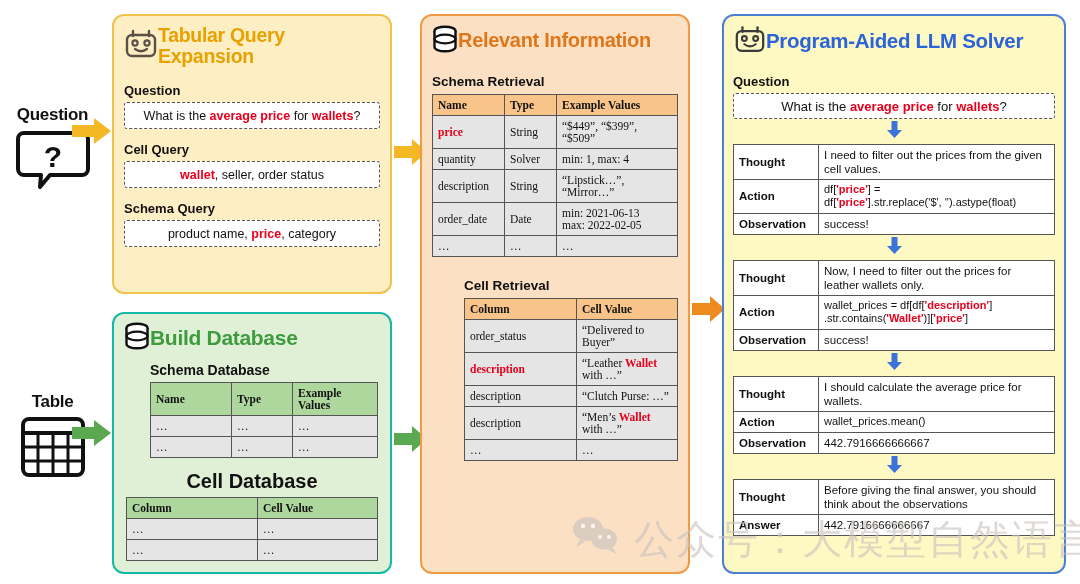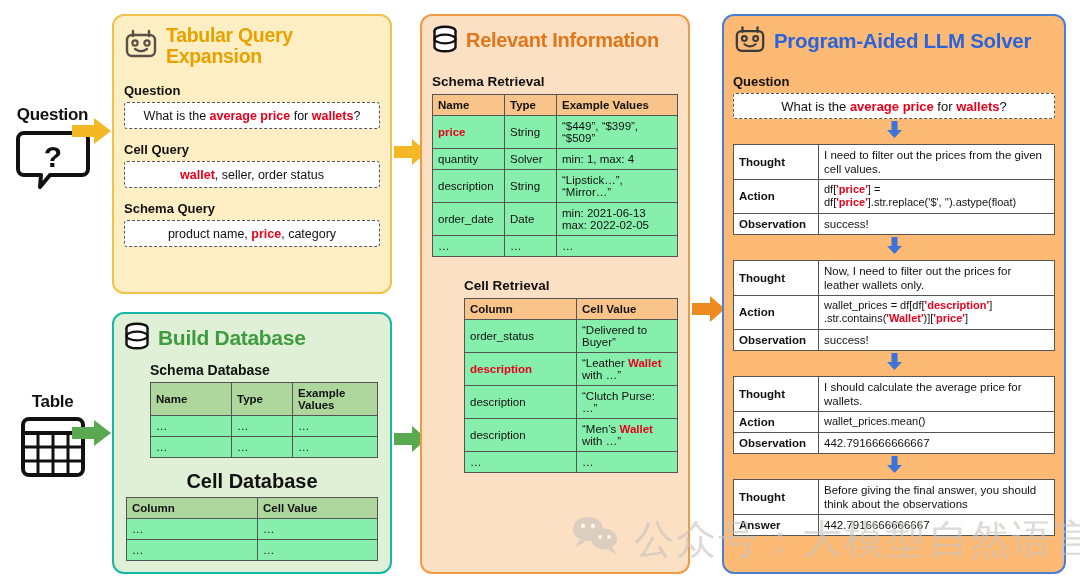--- a/index.html
+++ b/index.html
@@ -7,28 +7,28 @@
     width:1080px;height:584px;
     background:#ffffff;
     font-family:"Liberation Sans", sans-serif;
     position:relative;
     overflow:hidden;
   }
   .canvas{position:absolute;left:0;top:0;width:1080px;height:584px;}
 
   
   .panel{position:absolute;border-radius:12px;box-sizing:border-box;}
-  .panel-title{display:flex;align-items:center;gap:8px;font-weight:bold;letter-spacing:-.3px;}
+  .panel-title{display:flex;align-items:center;gap:0;font-weight:bold;letter-spacing:-.3px;}
   .panel-title .ttext{line-height:1.08;}
 
   
   .p-yellow{background:#fdeec4;border:2px solid #f0c14b;}
   .p-green {background:#dff0d6;border:2px solid #14b8a6;}
   .p-orange{background:#fbe0c4;border:2px solid #ef9b43;}
-  .p-blue  {background:#fdba74;border:2px solid #4a7fd4;}
+  .p-blue  {background:#fef9c3;border:2px solid #4a7fd4;}
 
   .t-yellow{color:#e8a200;}
   .t-green {color:#3e9b3e;}
   .t-orange{color:#e0761a;}
   .t-blue  {color:#2b63d9;}
 
   
   .stub{position:absolute;text-align:center;}
   .stub-label{font-weight:bold;font-size:17px;color:#111;letter-spacing:-.3px;}
 
@@ -37,21 +37,21 @@
     border:1.5px dashed #555;background:#fff;border-radius:3px;
     text-align:center;font-size:12.5px;color:#111;
     display:flex;align-items:center;justify-content:center;
     box-sizing:border-box;
   }
   .sec-label{font-weight:bold;font-size:13px;color:#111;}
 
   .red{color:#e8001c;font-weight:bold;}
 
   
-  table.tbl{border-collapse:collapse;width:100%;background:#86efac;font-size:11.5px;color:#111;table-layout:fixed;}
+  table.tbl{border-collapse:collapse;width:100%;background:#e5e5e5;font-size:11.5px;color:#111;table-layout:fixed;font-family:Liberation Serif, serif;}
   table.tbl th{font-weight:bold;text-align:left;padding:4px 5px;border:1px solid #555;}
   table.tbl td{padding:4px 5px;border:1px solid #555;vertical-align:middle;}
   .th-orange{background:#f8c489;}
   .th-green {background:#aed79e;}
 
   
   table.tao{border-collapse:collapse;width:100%;background:#fff;font-size:11.5px;color:#111;table-layout:fixed;}
   table.tao td{border:1px solid #555;padding:3px 5px;vertical-align:middle;line-height:1.22;}
   table.tao td.k{font-weight:bold;width:74px;}
   .mono{font-size:11px;}

